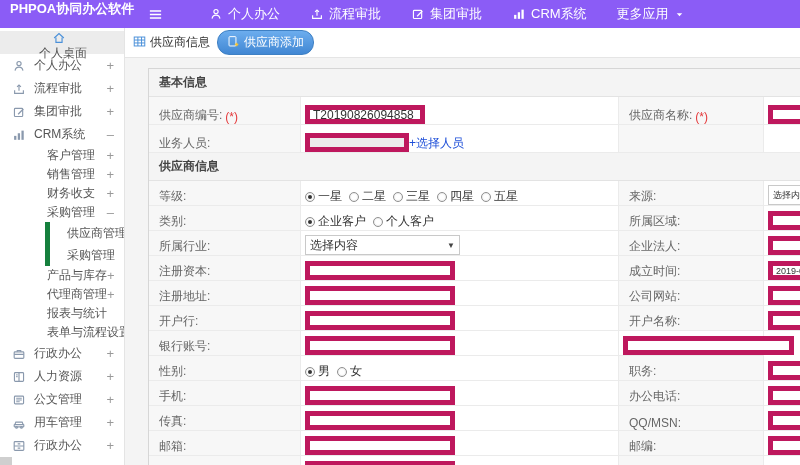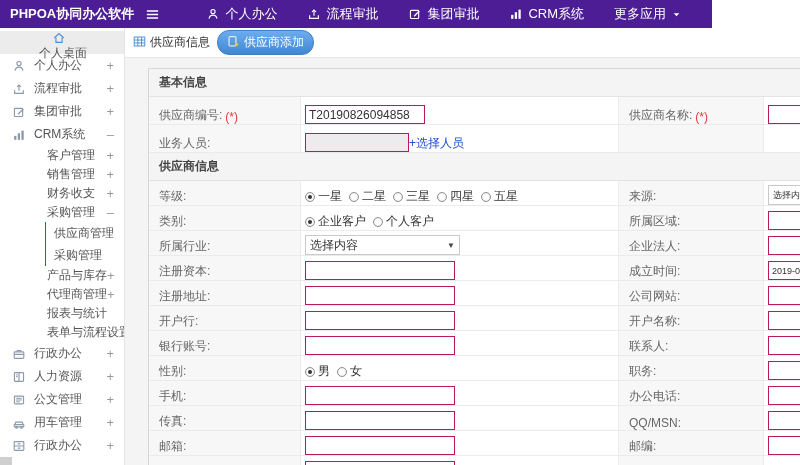--- a/index.html
+++ b/index.html
@@ -1,39 +1,39 @@
 <!DOCTYPE html>
 <html><head>
 <meta charset="utf-8">
 <style>
   * { margin:0; padding:0; box-sizing:border-box; }
   html,body { width:800px; height:465px; overflow:hidden; }
   body { position:relative; font-family:"Liberation Sans","DejaVu Sans",sans-serif; background:#fff; }
 
   
-  .topbar { position:absolute; top:0; left:0; width:712px; height:28px; background:#4c1d95;
-            display:flex; align-items:center; color:#fff; z-index:5; }
+  .topbar { position:absolute; top:0; left:0; width:800px; height:28px; background:#8b5cf6;
+            display:flex; color:#fff; z-index:5; }
   .logo { font-size:13px; font-weight:bold; padding-left:10px; width:138px; white-space:nowrap; }
   .hamburger { margin-left:10px; display:flex; align-items:center; cursor:pointer; }
   .topnav { display:flex; align-items:center; margin-left:46px; }
   .nav-item { display:flex; align-items:center; gap:5px; font-size:13px; margin-right:30px;
               cursor:pointer; white-space:nowrap; }
   .nav-item svg { display:block; }
 
   
   .sidebar { position:absolute; top:28px; left:0; bottom:0; width:125px; background:#fff;
              border-right:1px solid #e4e4e4; padding-top:3px; font-size:12px; color:#555;
              overflow:hidden; }
   .s-item { display:flex; align-items:center; cursor:pointer; }
   .s-item.l1 { height:23px; padding:0 10px 0 12px; }
   .s-item.l1 .s-icon { width:14px; height:14px; margin-right:8px; color:#8a99ad; display:flex; }
   .s-item.active { background:#ececec;flex-direction:column; }
   .s-item.active .s-icon { color:#4a90d9; }
   .s-item.l2 { height:19px; padding:0 10px 0 47px; }
-  .s-item.l3 { height:22px; margin-left:45px; border-left:1px solid #15803d; padding-left:8px; }
+  .s-item.l3 { height:22px; margin-left:45px; border-left:5px solid #15803d; padding-left:17px; }
   .s-label { flex:1; white-space:nowrap; }
   .s-expand { color:#999; font-size:13px; line-height:1; }
 
   
   .main { position:absolute; left:125px; top:28px; right:0; bottom:0; }
   .tabstrip { height:30px; background:#fff; border-bottom:1px solid #e5e5e5; display:flex;
               align-items:center; padding-left:8px; gap:7px; }
   .tab { display:flex; align-items:center; gap:4px; font-size:12px; color:#333; cursor:pointer; }
   .tab.active { background:linear-gradient(#6cadee,#4187d3); border:1px solid #3e80c4;
                 border-radius:12px; color:#fff; padding:3px 9px; }
@@ -44,21 +44,21 @@
   .form { width:860px; background:#fff; border:1px solid #d6d6d6; font-size:12px; color:#666; }
   .sec-header { background:#f4f4f4; border-bottom:1px solid #e3e3e3; font-weight:bold; color:#444;
                 padding:5px 10px; font-size:12px; }
   .frow { display:grid; grid-template-columns:152px 318px 145px 244px; }
   .fcell { border-bottom:1px solid #ebebeb; border-right:1px solid #ebebeb; display:flex;
            align-items:flex-end; min-height:25px; }
   .sec1 .fcell { min-height:28px; }
   .fcell.lab { background:#f7f7f7; padding-left:10px; color:#666; white-space:nowrap; }
   .fcell.val { background:#fff; padding-left:4px; }
   .req { color:#e43a3c; margin-left:3px; }
-  input.txt { height:19px; border:1px solid #be185d; font-size:12px; padding:0 3px; width:150px;
+  input.txt { height:19px; border:5px solid #be185d; font-size:12px; padding:0 3px; width:150px;
               font-family:inherit; color:#333; background:#fff; }
   input.txt.code { width:120px; }
   input.txt.gray { background:#ececec; width:104px; }
   input.txt.wide { width:200px; }
   input.txt.small { font-size:9px; }
   .sel-box { width:155px; height:20px; border:1px solid #c9c9c9; display:flex; align-items:center;
              justify-content:space-between; padding:0 4px; color:#333; background:#fff; cursor:pointer; }
   .sel-box.wide { width:200px; font-size:9px; }
   .caret { font-size:8px; color:#444; }
   .radio-opt { display:inline-flex; align-items:center; margin-right:7px; color:#333; cursor:pointer; }
@@ -437,23 +437,20 @@
               <input class="txt wide" type="text" value="" style="">
             </div>
           </div>
           <div class="frow">
             <div class="fcell lab">
               <span>银行账号:</span>
             </div>
             <div class="fcell val">
               <input class="txt" type="text" value="" style="">
             </div>
-            <div class="fcell lab">
-              <span>联系人:</span>
-            </div>
             <div class="fcell val">
               <input class="txt wide" type="text" value="" style="">
             </div>
           </div>
           <div class="frow">
             <div class="fcell lab">
               <span>性别:</span>
             </div>
             <div class="fcell val">
               <span class="radio-opt">

